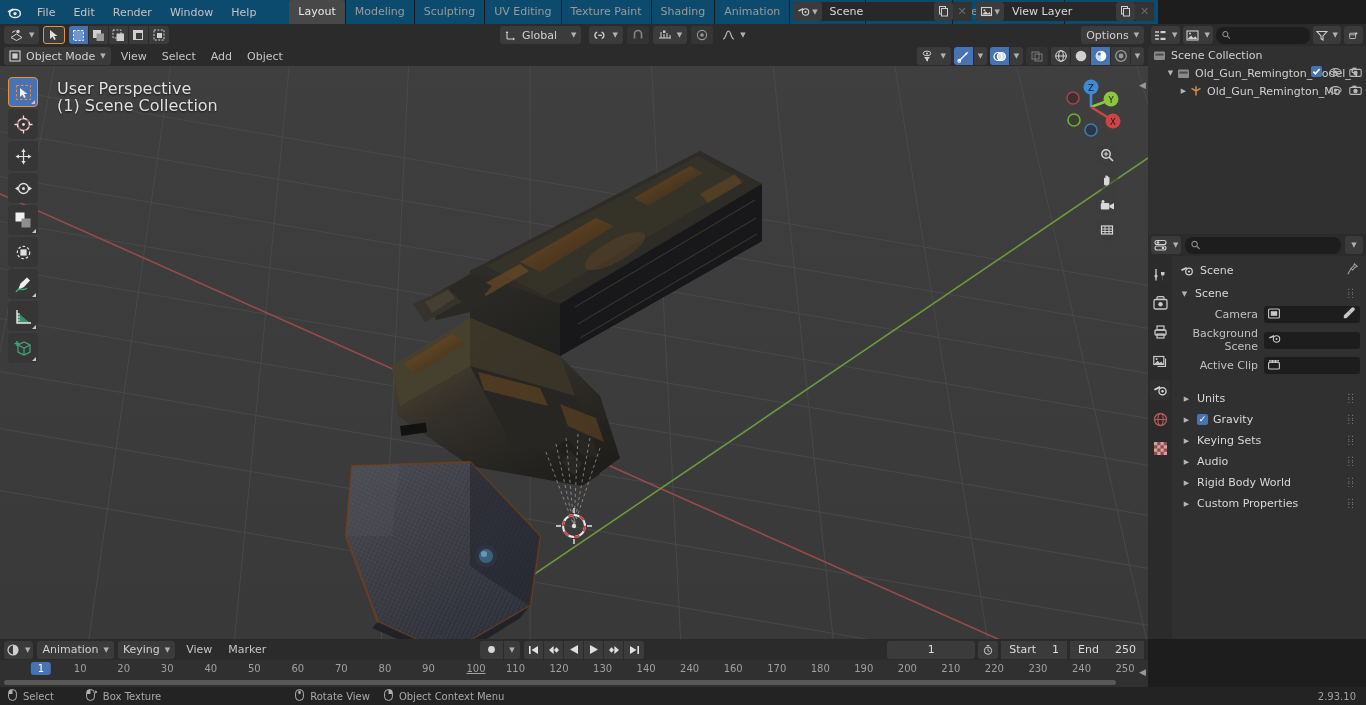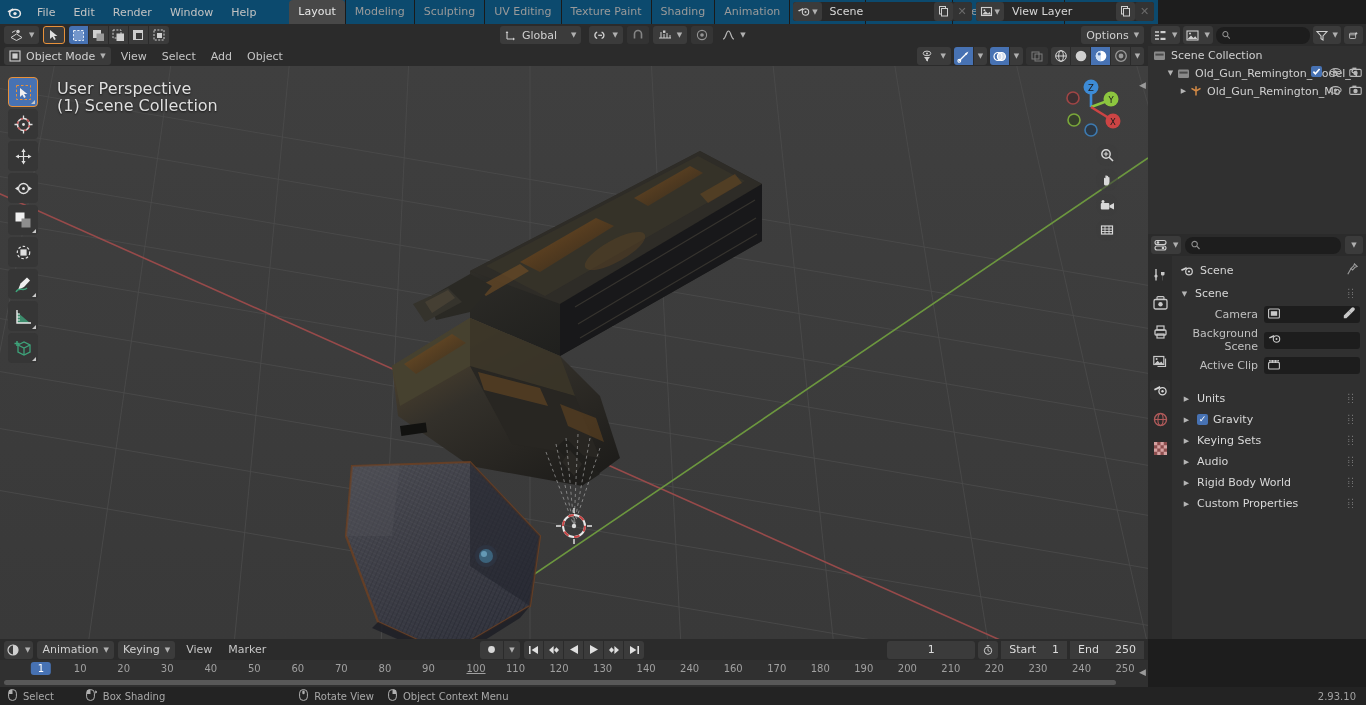--- a/index.html
+++ b/index.html
@@ -1106,21 +1106,21 @@
               <path d="M0.8 1.6 A3.4 3.4 0 0 1 4.5 0.7 L4.5 5 L0.8 5 Z" fill="#b0b0b0"></path>
             </svg></span>
      <span>Select</span>
    </span>
         <span class="st-item" style="margin-left:32px;">
      <span><svg width="11" height="12" viewBox="0 0 11 12">
               <rect x="0.6" y="0.6" width="7.8" height="10.8" rx="3.6" fill="none" stroke="#b0b0b0" stroke-width="1"></rect>
               <path d="M0.8 1.6 A3.4 3.4 0 0 1 4.5 0.7 L4.5 5 L0.8 5 Z" fill="#b0b0b0"></path>
               <path d="M9.6 1.6 L9.6 4.4 M10.6 2 L10.6 4" stroke="#b0b0b0" stroke-width="0.9"></path>
             </svg></span>
-     <span>Box Shading</span>
+     <span>Box Texture</span>
    </span>
         <span class="st-item" style="margin-left:134px;">
      <span><svg width="9" height="12" viewBox="0 0 9 12">
               <rect x="0.6" y="0.6" width="7.8" height="10.8" rx="3.6" fill="none" stroke="#b0b0b0" stroke-width="1"></rect>
               <rect x="3.3" y="1.6" width="2.4" height="3.6" rx="1.2" fill="#b0b0b0"></rect>
             </svg></span>
      <span>Rotate View</span>
    </span>
         <span class="st-item" style="margin-left:14px;">
      <span><svg width="9" height="12" viewBox="0 0 9 12">

